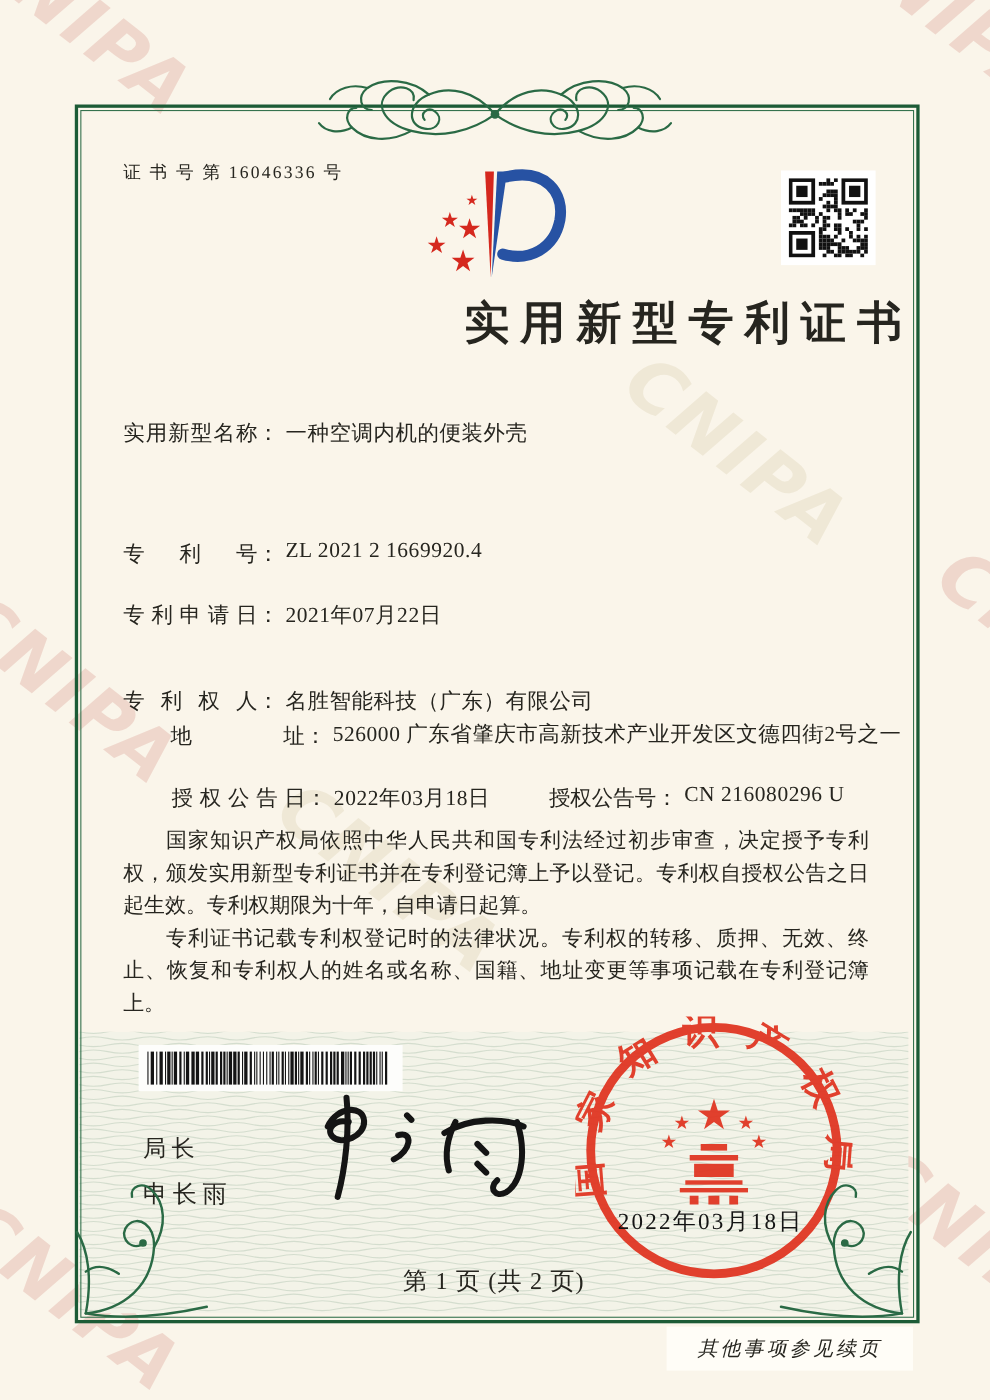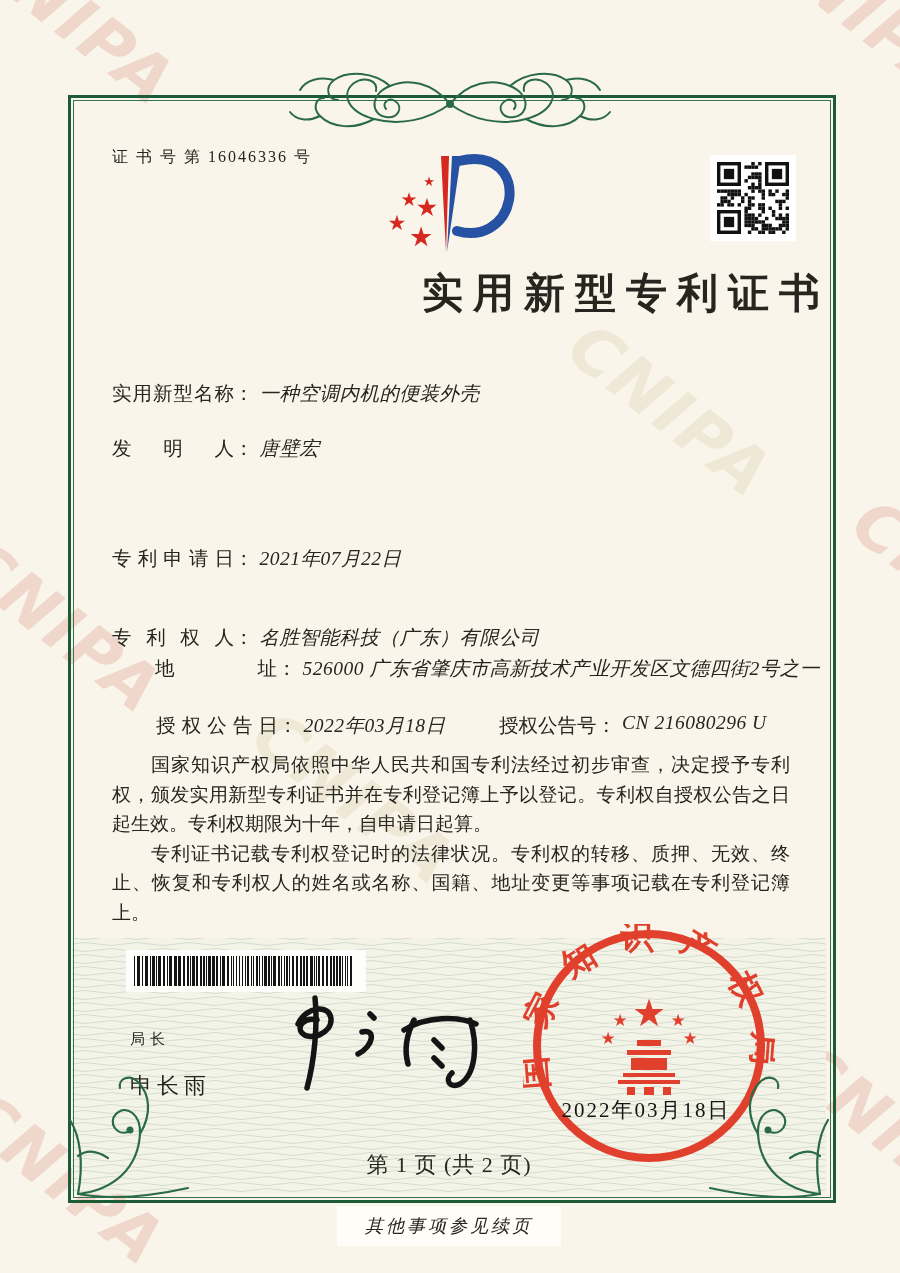--- a/index.html
+++ b/index.html
@@ -35,40 +35,40 @@
   
   .cert-no{position:absolute;left:112px;top:147px;font-size:16px;letter-spacing:2px;z-index:3;}
   .logo{position:absolute;left:383px;top:148px;z-index:3;}
   .qr{position:absolute;left:710px;top:155px;background:#fff;padding:7px;z-index:3;}
   .title{position:absolute;left:68px;top:266px;width:762px;text-align:right;font-size:41px;font-weight:bold;
          letter-spacing:10px;text-indent:10px;z-index:3;}
 
   .frow{position:absolute;left:112px;white-space:nowrap;font-size:19.5px;z-index:3;}
   .flabel{display:inline-block;width:122px;text-align:justify;text-align-last:justify;vertical-align:top;}
   .fcolon{display:inline-block;vertical-align:top;margin-right:6px;}
-  .fvalue{display:inline-block;vertical-align:top;letter-spacing:0.5px;font-style:italic;}
+  .fvalue{display:inline-block;vertical-align:top;letter-spacing:0.5px;}
   .fvalue.wrap{white-space:normal;width:552px;line-height:27px;}
   .fgroup2{position:absolute;left:343px;top:0;white-space:nowrap;}
 
   .paras{position:absolute;left:112px;top:750px;width:678px;font-size:19px;line-height:29.5px;
          text-align:justify;z-index:3;}
   .paras p{margin:0;text-indent:2.05em;}
 
   .barcode{position:absolute;left:126px;top:950px;background:#fdfdfb;padding:5px 6px;z-index:3;}
 
   .seal{position:absolute;left:523px;top:924px;z-index:3;opacity:0.94;}
   .seal-date{position:absolute;left:556px;top:1096px;width:180px;text-align:center;font-size:21px;
              letter-spacing:2px;color:#141414;z-index:4;}
 
-  .signer-role{position:absolute;left:130px;top:1030px;font-size:15px;letter-spacing:5px;z-index:3;text-align:center;}
+  .signer-role{position:absolute;left:130px;top:1030px;font-size:21px;letter-spacing:5px;z-index:3;text-align:center;}
   .signer-name{position:absolute;left:130px;top:1071px;font-size:22px;letter-spacing:5px;z-index:3;}
   .autograph{position:absolute;left:258px;top:988px;z-index:3;}
 
   .page-indicator{position:absolute;left:68px;top:1150px;width:762px;text-align:center;font-size:22px;z-index:3;letter-spacing:1px;}
-  .note-box{position:absolute;left:68px;top:1206px;width:762px;text-align:center;z-index:3;}
+  .note-box{position:absolute;left:68px;top:1206px;width:762px;text-align:right;z-index:3;}
   .note-box span{display:inline-block;background:#fffdf7;padding:8px 28px;font-size:18px;font-style:italic;letter-spacing:3px;}
 </style>
 </head>
 <body>
 
 <div class="page">
 
   <div class="wm pink" style="left:-45px;top:-20px;">CNIPA</div>
   <div class="wm pink" style="left:742px;top:-28px;">CNIPA</div>
   <div class="wm beige" style="left:552px;top:372px;">CNIPA</div>
@@ -326,22 +326,22 @@
       <rect x="0" y="48" width="24" height="24" fill="#111"></rect>
       <rect x="3.4285714285714284" y="51.42857142857142" width="17.142857142857142" height="17.142857142857142" fill="#fff"></rect>
       <rect x="6.857142857142857" y="54.857142857142854" width="10.285714285714285" height="10.285714285714285" fill="#111"></rect>
     </svg>
 
   <div class="title">实用新型专利证书</div>
 
   <div class="frow" style="top:380px;">
     <span class="flabel">实用新型名称</span><span class="fcolon">：</span><span class="fvalue">一种空调内机的便装外壳</span>
   </div>
-  <div class="frow" style="top:435px;">
-    <span class="flabel">发明人</span><span class="fcolon">：</span><span class="fvalue">唐壁宏</span>
+  <div class="frow" style="top:490px;">
+    <span class="flabel">专利号</span><span class="fcolon">：</span><span class="fvalue">ZL 2021 2 1669920.4</span>
   </div>
   <div class="frow" style="top:545px;">
     <span class="flabel">专利申请日</span><span class="fcolon">：</span><span class="fvalue">2021年07月22日</span>
   </div>
   <div class="frow" style="top:600px;margin-top:24px;">
     <span class="flabel">专利权人</span><span class="fcolon">：</span><span class="fvalue">名胜智能科技（广东）有限公司</span>
   </div>
   <div class="frow" style="top:655px;margin-left:43px;">
     <span class="flabel">地址</span><span class="fcolon">：</span><span class="fvalue wrap">526000 广东省肇庆市高新技术产业开发区文德四街2号之一</span>
   </div>

